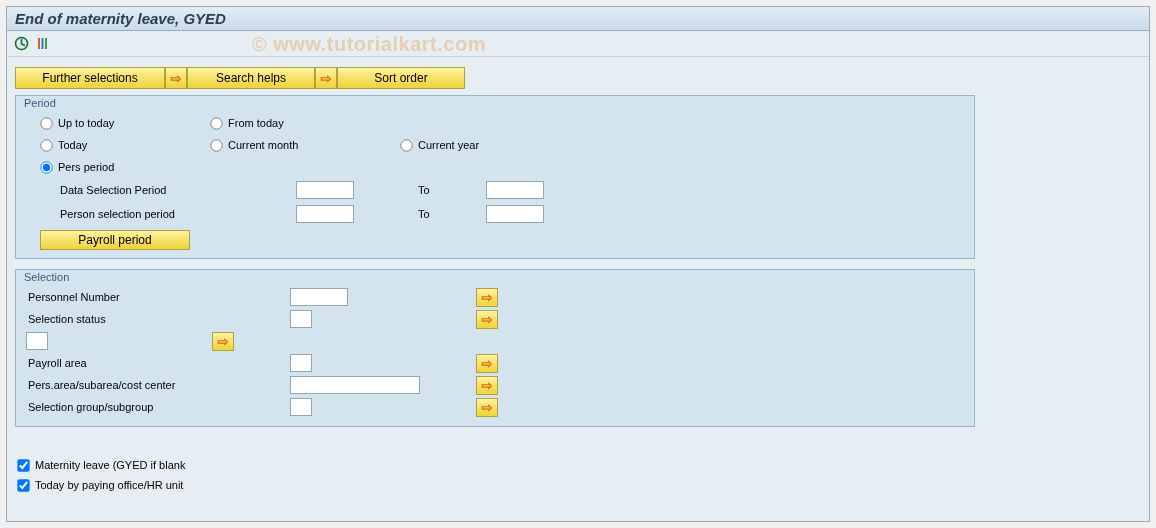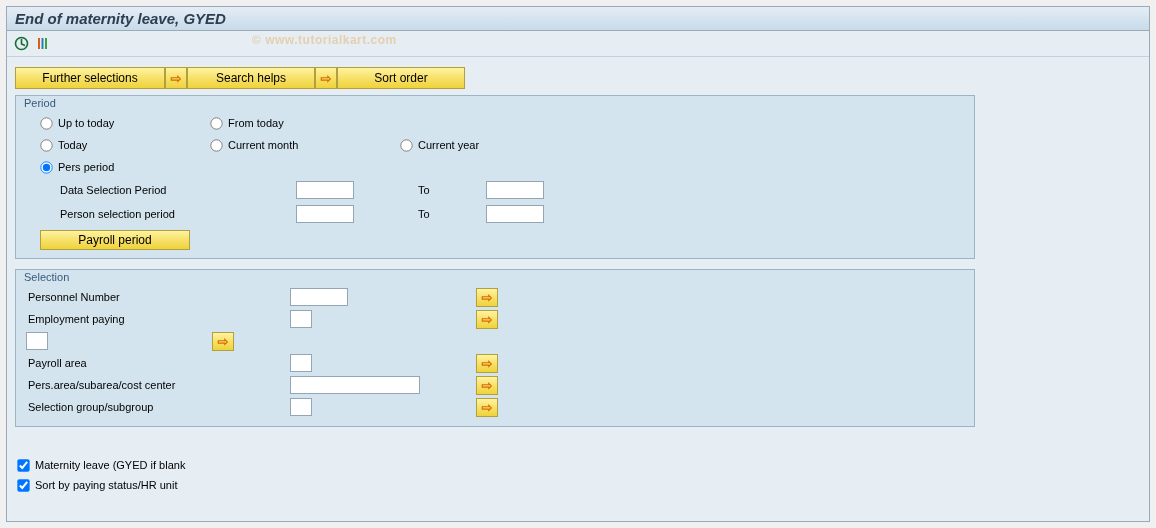--- a/index.html
+++ b/index.html
@@ -46,21 +46,21 @@
     height: 17px;
     display: inline-flex;
     align-items: center;
     justify-content: center;
     cursor: pointer;
   }
   .watermark {
     position: absolute;
     left: 245px;
     top: 2px;
-    font-size: 12px;
+    font-size: 20px;
     font-weight: bold;
     color: rgba(230, 180, 120, 0.55);
     letter-spacing: 0.5px;
     font-style: normal;
     pointer-events: none;
   }
   .content {
     padding: 10px 8px 8px 8px;
   }
   .button-row {
@@ -268,21 +268,21 @@
       <div id="sel-rows">
           <div class="sel-row">
             <span class="sel-label">Personnel Number</span>
             <input class="text-input w60" style="">
             <span style="width: 88px;"></span>
             <div class="sel-arrow">
               <span class="arrow-icon">⇨</span>
             </div>
           </div>
           <div class="sel-row">
-            <span class="sel-label">Employment paying</span>
+            <span class="sel-label">Selection status</span>
             <input class="text-input w40" style="">
             <span style="width: 124px;"></span>
             <div class="sel-arrow">
               <span class="arrow-icon">⇨</span>
             </div>
           </div>
           <div class="sel-row">
             <input class="text-input w40" style="">
             <span style="width: 124px;"></span>
             <div class="sel-arrow">
@@ -318,18 +318,18 @@
 
     <div style="height:12px"></div>
 
     <div class="bottom-checks">
       <label class="check-row">
         <input type="checkbox" checked="" style="">
           <span style="margin-left:3px">Maternity leave (GYED if blank</span>
       </label>
       <label class="check-row">
         <input type="checkbox" checked="" style="">
-          <span style="margin-left:3px">Sort by paying status/HR unit</span>
+          <span style="margin-left:3px">Today by paying office/HR unit</span>
       </label>
     </div>
 
   </div>
 </div>
 
 </body></html>

